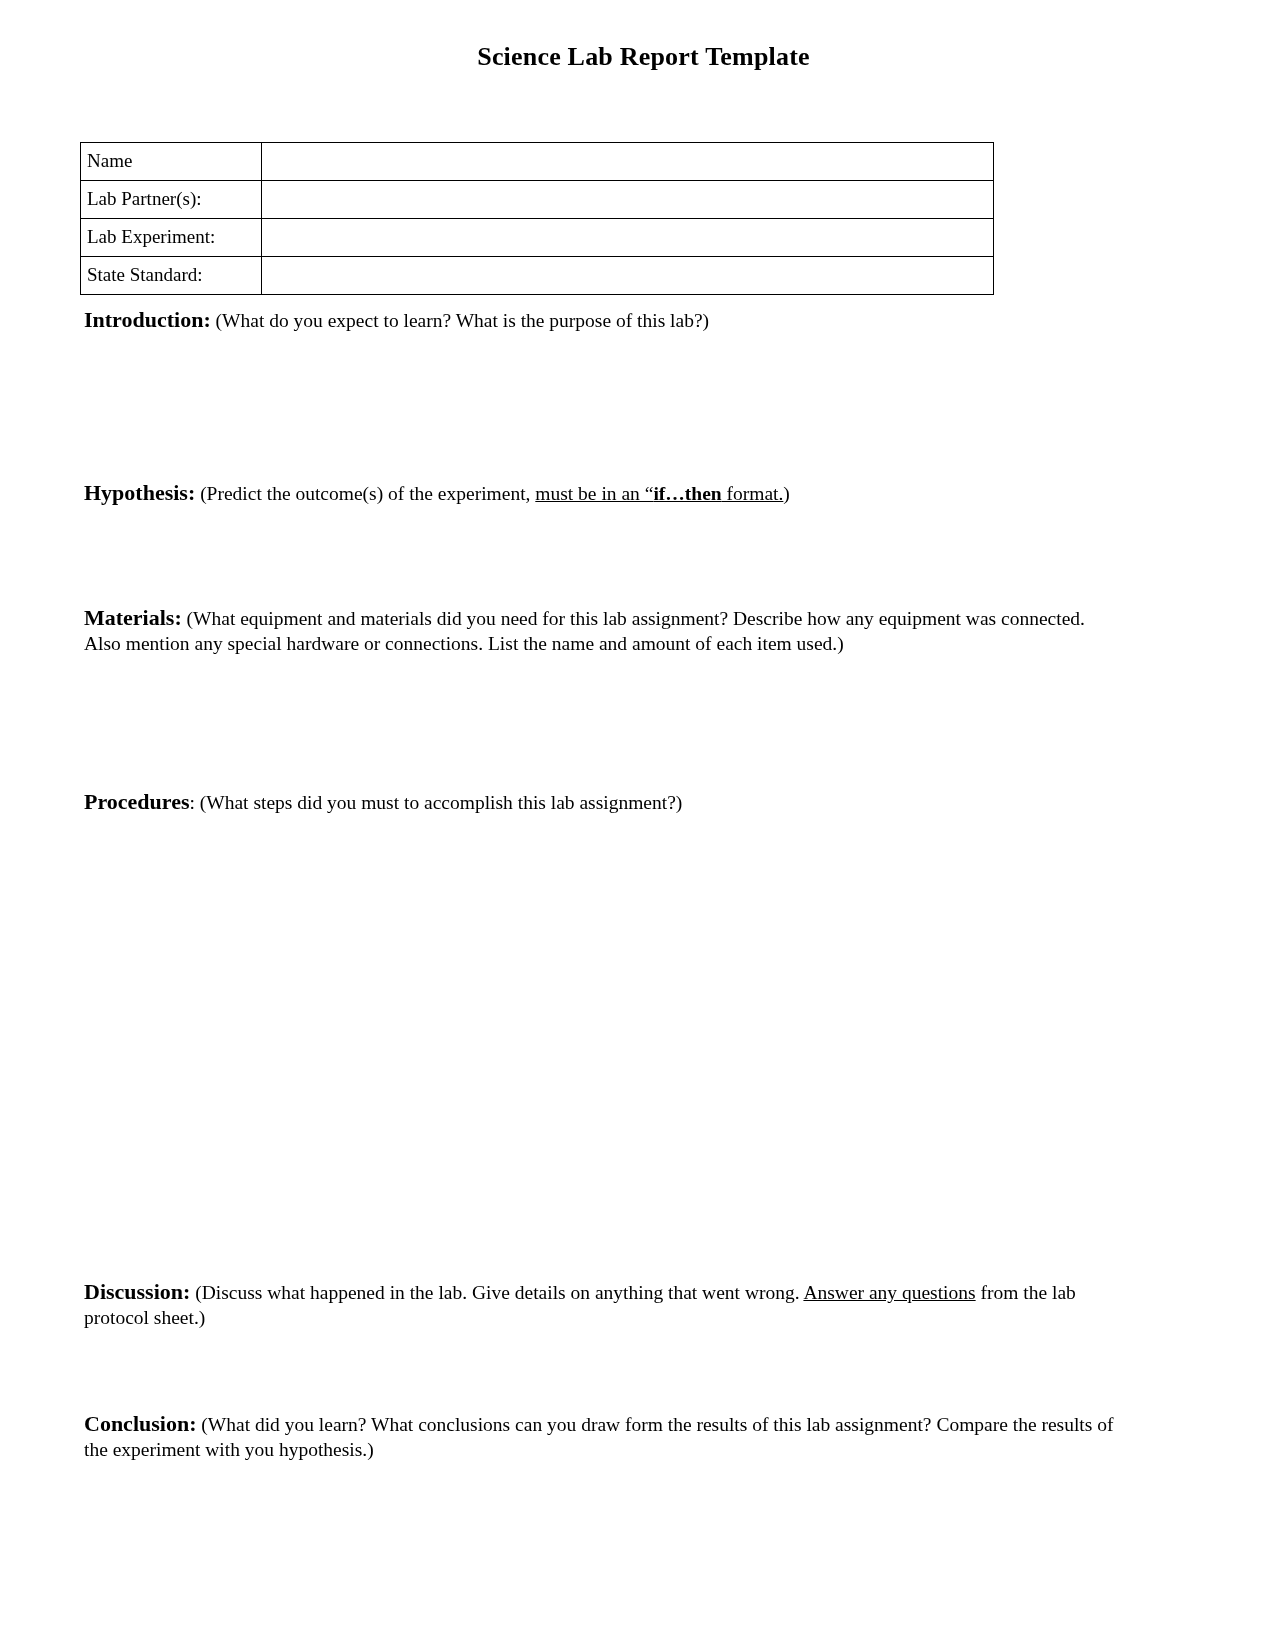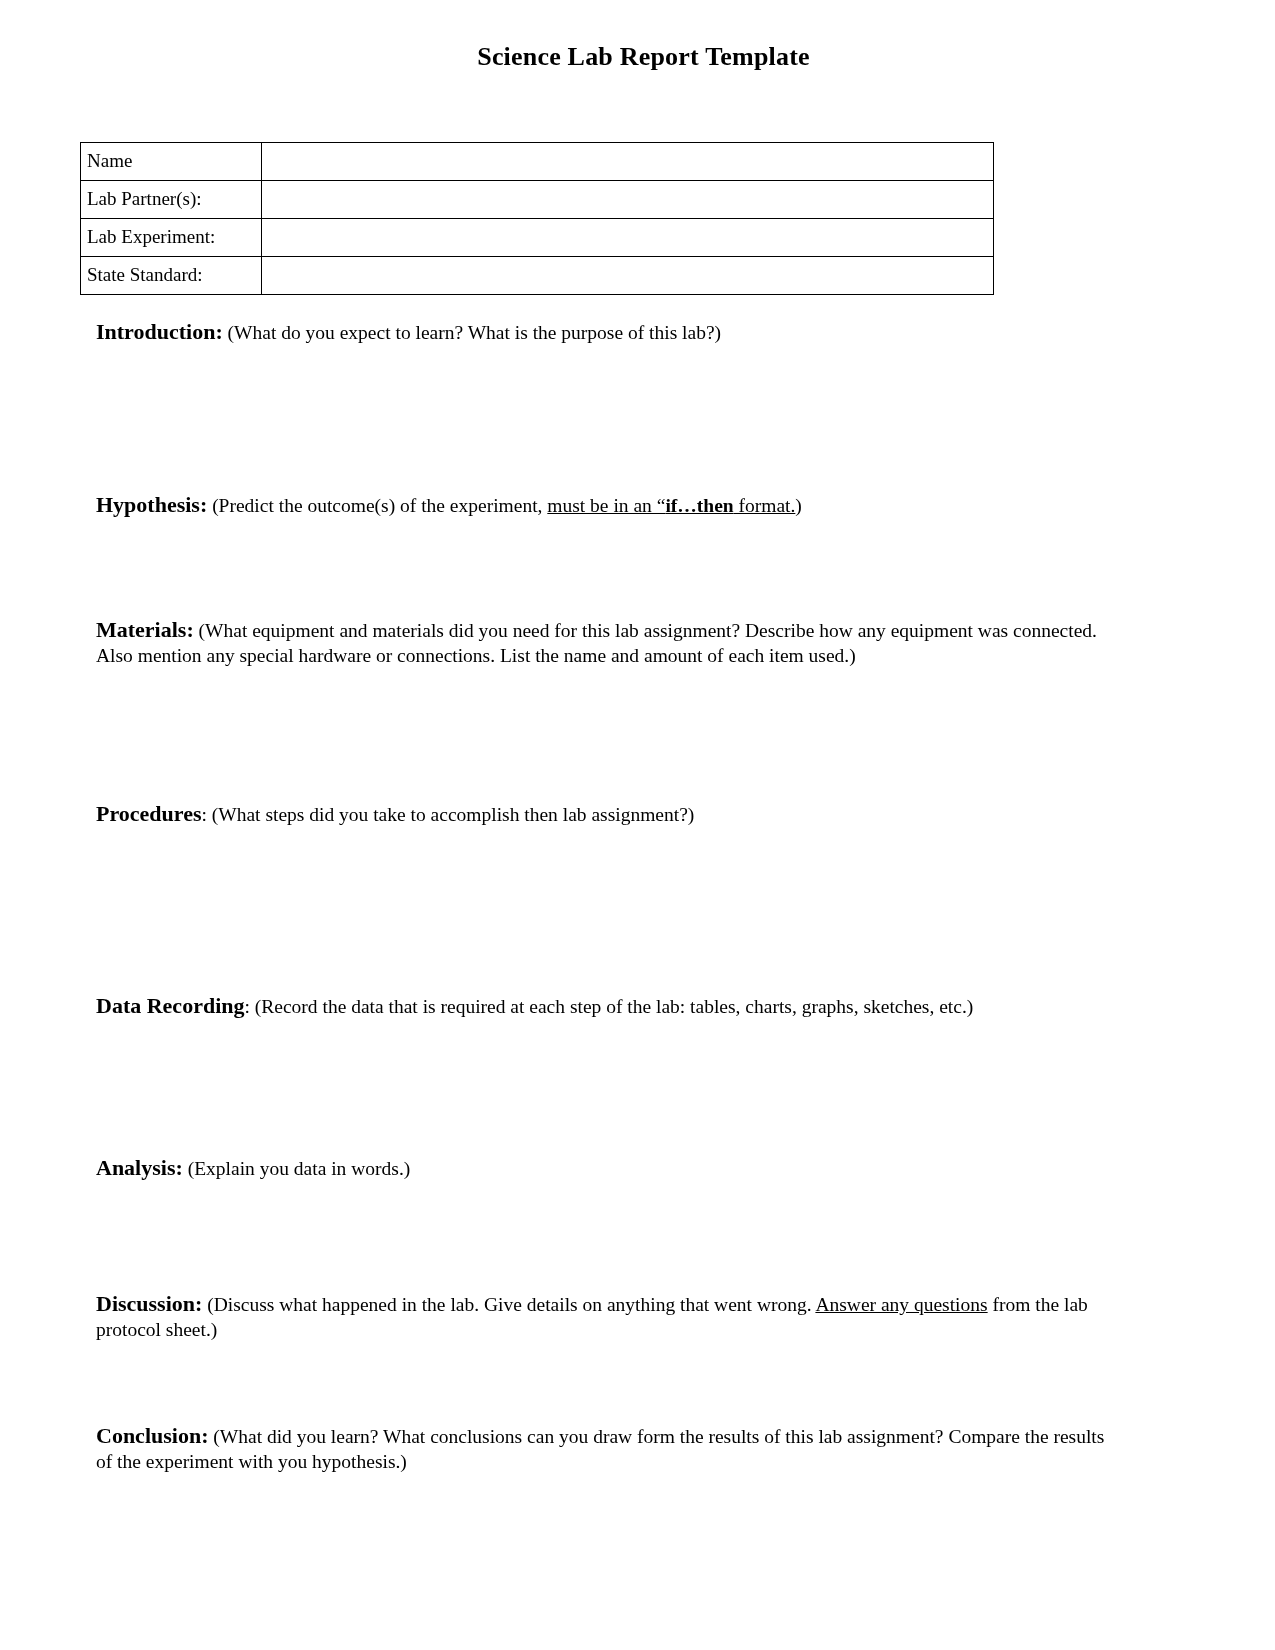--- a/index.html
+++ b/index.html
@@ -54,21 +54,21 @@
   .period-fill { width: 70px; }
   .date-fill { width: 178px; }
 
   
   .section {
     position: absolute;
     left: 84px;
     width: 1040px;
   }
   .section p {
-    margin: 12px;
+    margin: 0;
     font-size: 19.5px;
     line-height: 1.28;
     text-indent: 0;
   }
   .sec-head {
     font-weight: bold;
     font-size: 22px;
   }
   .prompt {
     font-size: 19.5px;
@@ -128,40 +128,26 @@
     <p>
       <span class="sec-head">Materials:</span>
       <span class="prompt">(What equipment and materials did you need for this lab assignment?  Describe how any equipment was connected.  Also mention any special hardware or connections.  List the name and amount of each item used.)</span>
     </p>
     <div class="answer-space" style="height:110px;"></div>
   </div>
 
   <div class="section" style="top: 746px;">
     <p>
       <span class="sec-head">Procedures</span><span class="prompt">:</span>
-      <span class="prompt">(What steps did you take to accomplish then lab assignment?)</span>
+      <span class="prompt">(What steps did you must to accomplish this lab assignment?)</span>
     </p>
     <div class="answer-space" style="height:140px;"></div>
   </div>
 
-  <div class="section" style="top: 938px;">
-    <p>
-      <span class="sec-head">Data Recording</span><span class="prompt">:</span>
-      <span class="prompt">(Record the data that is required at each step of the lab: tables, charts, graphs, sketches, etc.)</span>
-    </p>
-    <div class="answer-space" style="height:130px;"></div>
-  </div>
 
-  <div class="section" style="top: 1100px;">
-    <p>
-      <span class="sec-head">Analysis:</span>
-      <span class="prompt">(Explain you data in words.)</span>
-    </p>
-    <div class="answer-space" style="height:110px;"></div>
-  </div>
 
   <div class="section" style="top: 1236px;">
     <p>
       <span class="sec-head">Discussion:</span>
       <span class="prompt">(Discuss what happened in the lab.  Give details on anything that went wrong. </span><span class="prompt u">Answer any questions</span><span class="prompt"> from the lab protocol sheet.)</span>
     </p>
     <div class="answer-space" style="height:80px;"></div>
   </div>
 
   <div class="section" style="top: 1368px;">

